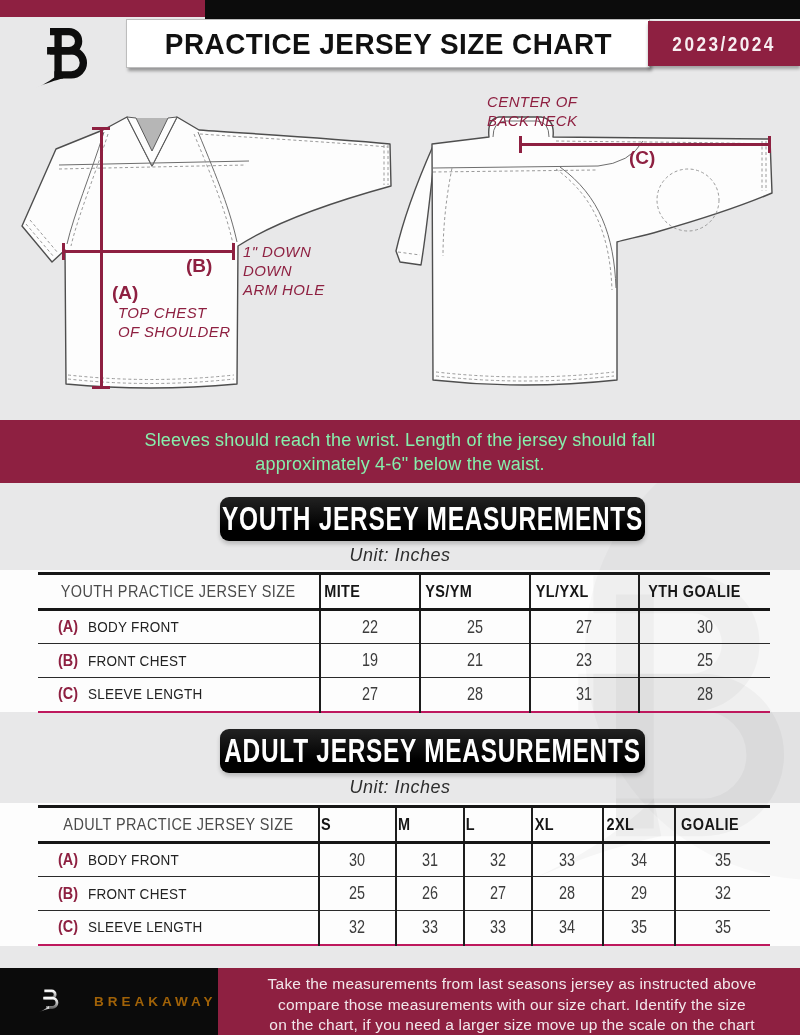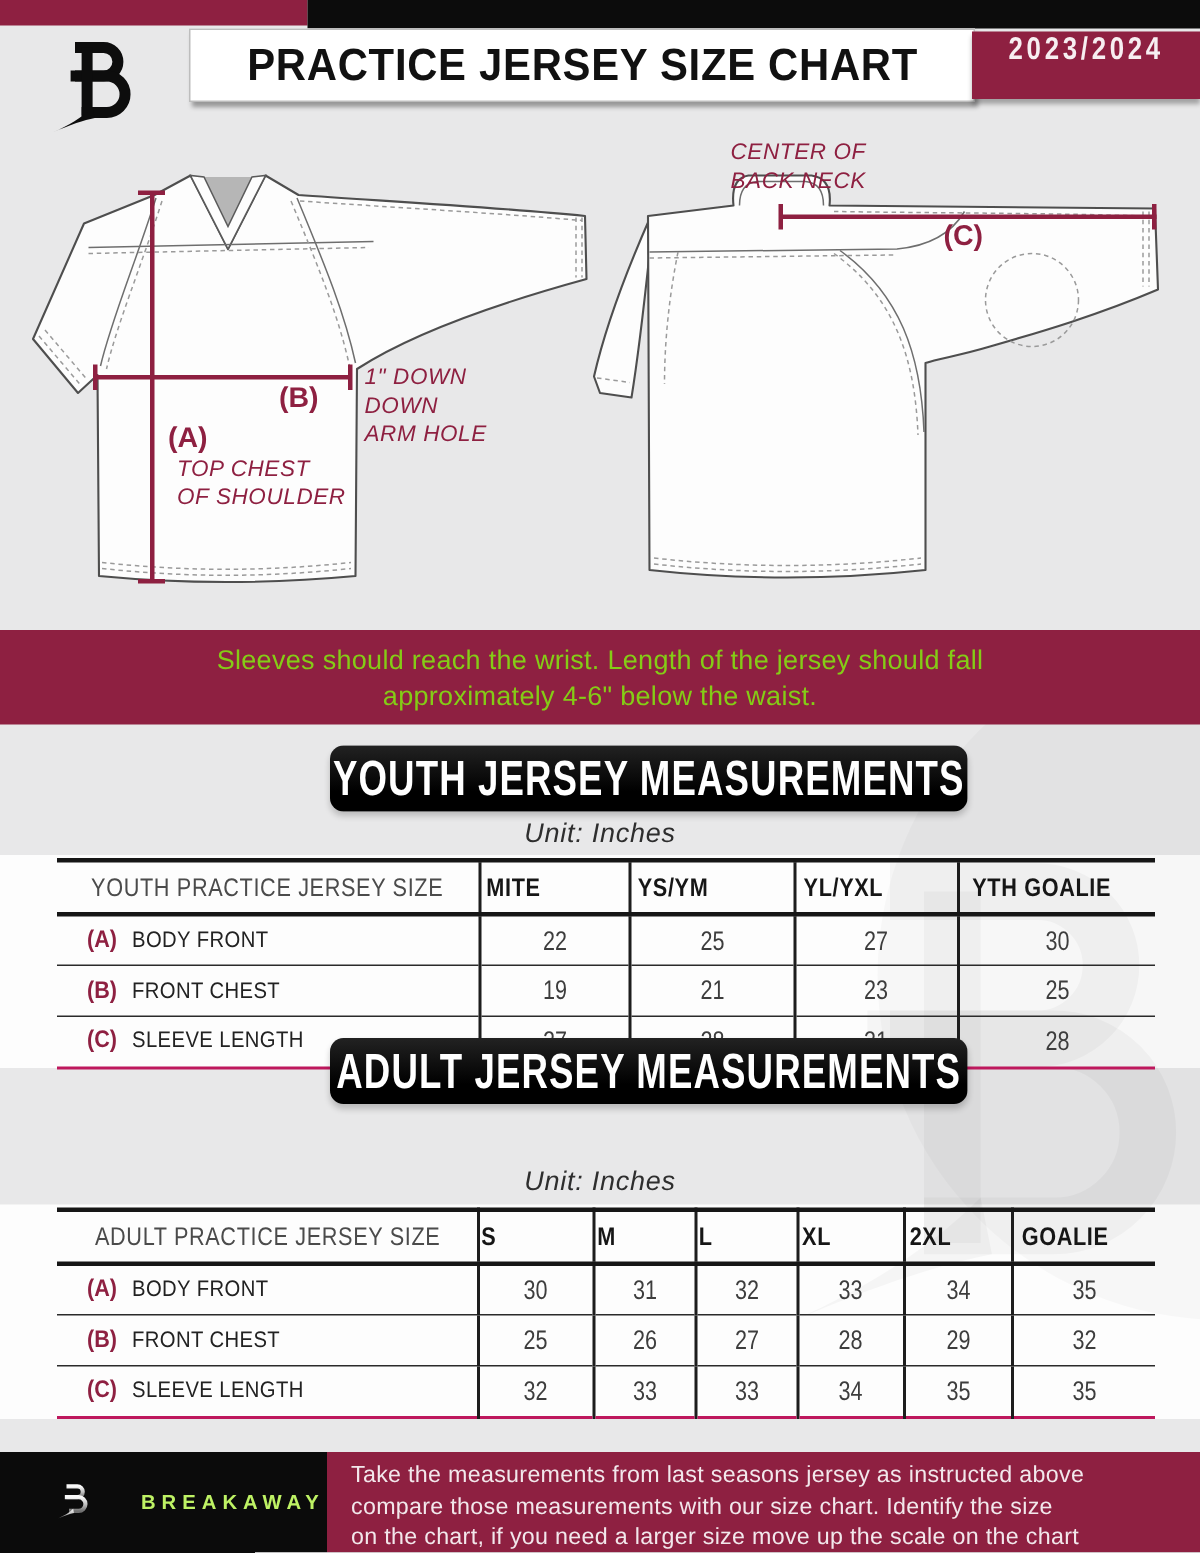--- a/index.html
+++ b/index.html
@@ -8,45 +8,45 @@
   
   .strip-maroon{position:absolute;left:0;top:0;width:205px;height:17px;background:#8e2041;z-index:3;}
   .strip-black{position:absolute;left:205px;top:0;width:595px;height:19px;background:#0c0c0c;z-index:3;}
   .logo-header{position:absolute;left:28px;top:22px;width:66px;height:78px;color:#0d0d0d;z-index:4;}
   .title-box{position:absolute;left:126px;top:19px;width:522px;height:47px;background:#ffffff;
              border:1px solid #bdbdbd;box-shadow:2px 3px 3px rgba(0,0,0,.35);
              display:flex;align-items:center;justify-content:center;z-index:4;}
   .title-box span{font-size:30px;font-weight:bold;color:#111;letter-spacing:.5px;white-space:nowrap;
                   display:inline-block;transform:scaleX(.93);}
   .season-box{position:absolute;left:648px;top:21px;width:152px;height:45px;background:#8e2041;
-              box-shadow:0 3px 3px rgba(0,0,0,.3);display:flex;align-items:flex-start;justify-content:center;z-index:4;}
+              box-shadow:0 3px 3px rgba(0,0,0,.3);display:flex;align-items:center;justify-content:center;z-index:4;}
   .season-box span{color:#f7eef1;font-size:21px;font-weight:bold;letter-spacing:3px;white-space:nowrap;
                    display:inline-block;transform:scaleX(.82);}
   
   .diagram-svg{position:absolute;left:0;top:88px;width:800px;height:330px;z-index:3;}
   .mline{position:absolute;background:#8e2041;z-index:4;}
   .lbl{position:absolute;color:#8e2041;font-style:italic;font-size:15px;line-height:19px;
        letter-spacing:.4px;z-index:4;white-space:nowrap;}
   .key{position:absolute;color:#8e2041;font-weight:bold;font-size:19px;z-index:4;white-space:nowrap;}
   
   .banner{position:absolute;left:0;top:420px;width:800px;height:63px;background:#8e2041;z-index:3;
           display:flex;flex-direction:column;align-items:center;justify-content:center;}
-  .banner div{color:#84cc16;font-size:18px;line-height:24px;letter-spacing:.2px;text-align:center;}
+  .banner div{color:#86efac;font-size:18px;line-height:24px;letter-spacing:.2px;text-align:center;}
   
   .wm-circle{position:absolute;left:585px;top:420px;width:460px;height:460px;border-radius:50%;
              background:rgba(0,0,0,.022);z-index:2;}
   .wm-mark{position:absolute;left:480px;top:548px;width:340px;height:395px;color:rgba(0,0,0,.032);z-index:2;}
   .white-band{position:absolute;left:0;width:800px;background:#fdfdfd;z-index:1;}
   .band-youth{top:570px;height:142px;}
   .band-adult{top:803px;height:143px;}
   
   .section-bar{position:absolute;left:188px;width:425px;height:44px;background:#0d0d0d;border-radius:9px;
                background-image:linear-gradient(180deg,#222 0%,#000 70%);box-shadow:0 3px 4px rgba(0,0,0,.2);
                display:flex;align-items:center;justify-content:center;z-index:3;margin-left:32px;}
-  .bar-youth{top:497px;} .bar-adult{top:692px;}
+  .bar-youth{top:497px;} .bar-adult{top:729px;}
   .section-bar span{color:#fff;font-size:33px;font-weight:bold;letter-spacing:1px;white-space:nowrap;
                     display:inline-block;transform:scaleX(.74);}
   .unit{position:absolute;left:0;width:800px;text-align:center;font-style:italic;font-size:18px;
         color:#2e2e2e;letter-spacing:.5px;z-index:3;}
   .unit-youth{top:545px;} .unit-adult{top:777px;}
   
   .meas-table{position:absolute;left:38px;width:732px;border-collapse:collapse;table-layout:fixed;z-index:3;}
   .tbl-youth{top:572px;} .tbl-adult{top:805px;}
   .meas-table thead tr{height:36px;border-top:3px solid #161616;border-bottom:3px solid #161616;}
   .meas-table tbody tr{height:34px;border-bottom:1.5px solid #2a2a2a;}
@@ -63,24 +63,24 @@
   td.label .rkey{display:inline-block;transform:scaleX(.9);transform-origin:left center;color:#8e2041;
                  font-weight:bold;font-size:16px;margin-right:8px;}
   td.label .rlab{display:inline-block;transform:scaleX(.9);transform-origin:left center;color:#222;
                  font-size:15px;letter-spacing:.3px;}
   td.val{text-align:center;}
   td.val span{display:inline-block;transform:scaleX(.8);color:#3d3d3d;font-size:18px;}
   
   .footer-black{position:absolute;left:0;top:968px;width:218px;height:67px;background:#0b0b0b;z-index:3;
                 display:flex;align-items:center;padding-left:36px;box-sizing:border-box;}
   .footer-black .mark{width:25px;height:40px;margin-right:33px;flex:none;}
-  .footer-black .brand{color:#bef264;font-size:13.5px;font-weight:bold;letter-spacing:4px;white-space:nowrap;}
+  .footer-black .brand{color:#a16207;font-size:13.5px;font-weight:bold;letter-spacing:4px;white-space:nowrap;}
   .footer-maroon{position:absolute;left:218px;top:968px;width:582px;height:67px;background:#8e2041;z-index:3;
                  box-sizing:border-box;padding:6px 10px 6px 16px;}
-  .footer-maroon div{color:#f2e7eb;font-size:15.5px;line-height:20.5px;letter-spacing:.2px;}
+  .footer-maroon div{color:#f2e7eb;font-size:15.5px;line-height:20.5px;letter-spacing:.2px;text-align:center;}
 </style>
 </head>
 <body>
 
 <div class="page">
 
   <div class="strip-maroon"></div>
   <div class="strip-black"></div>
 
   <div class="logo-header">

